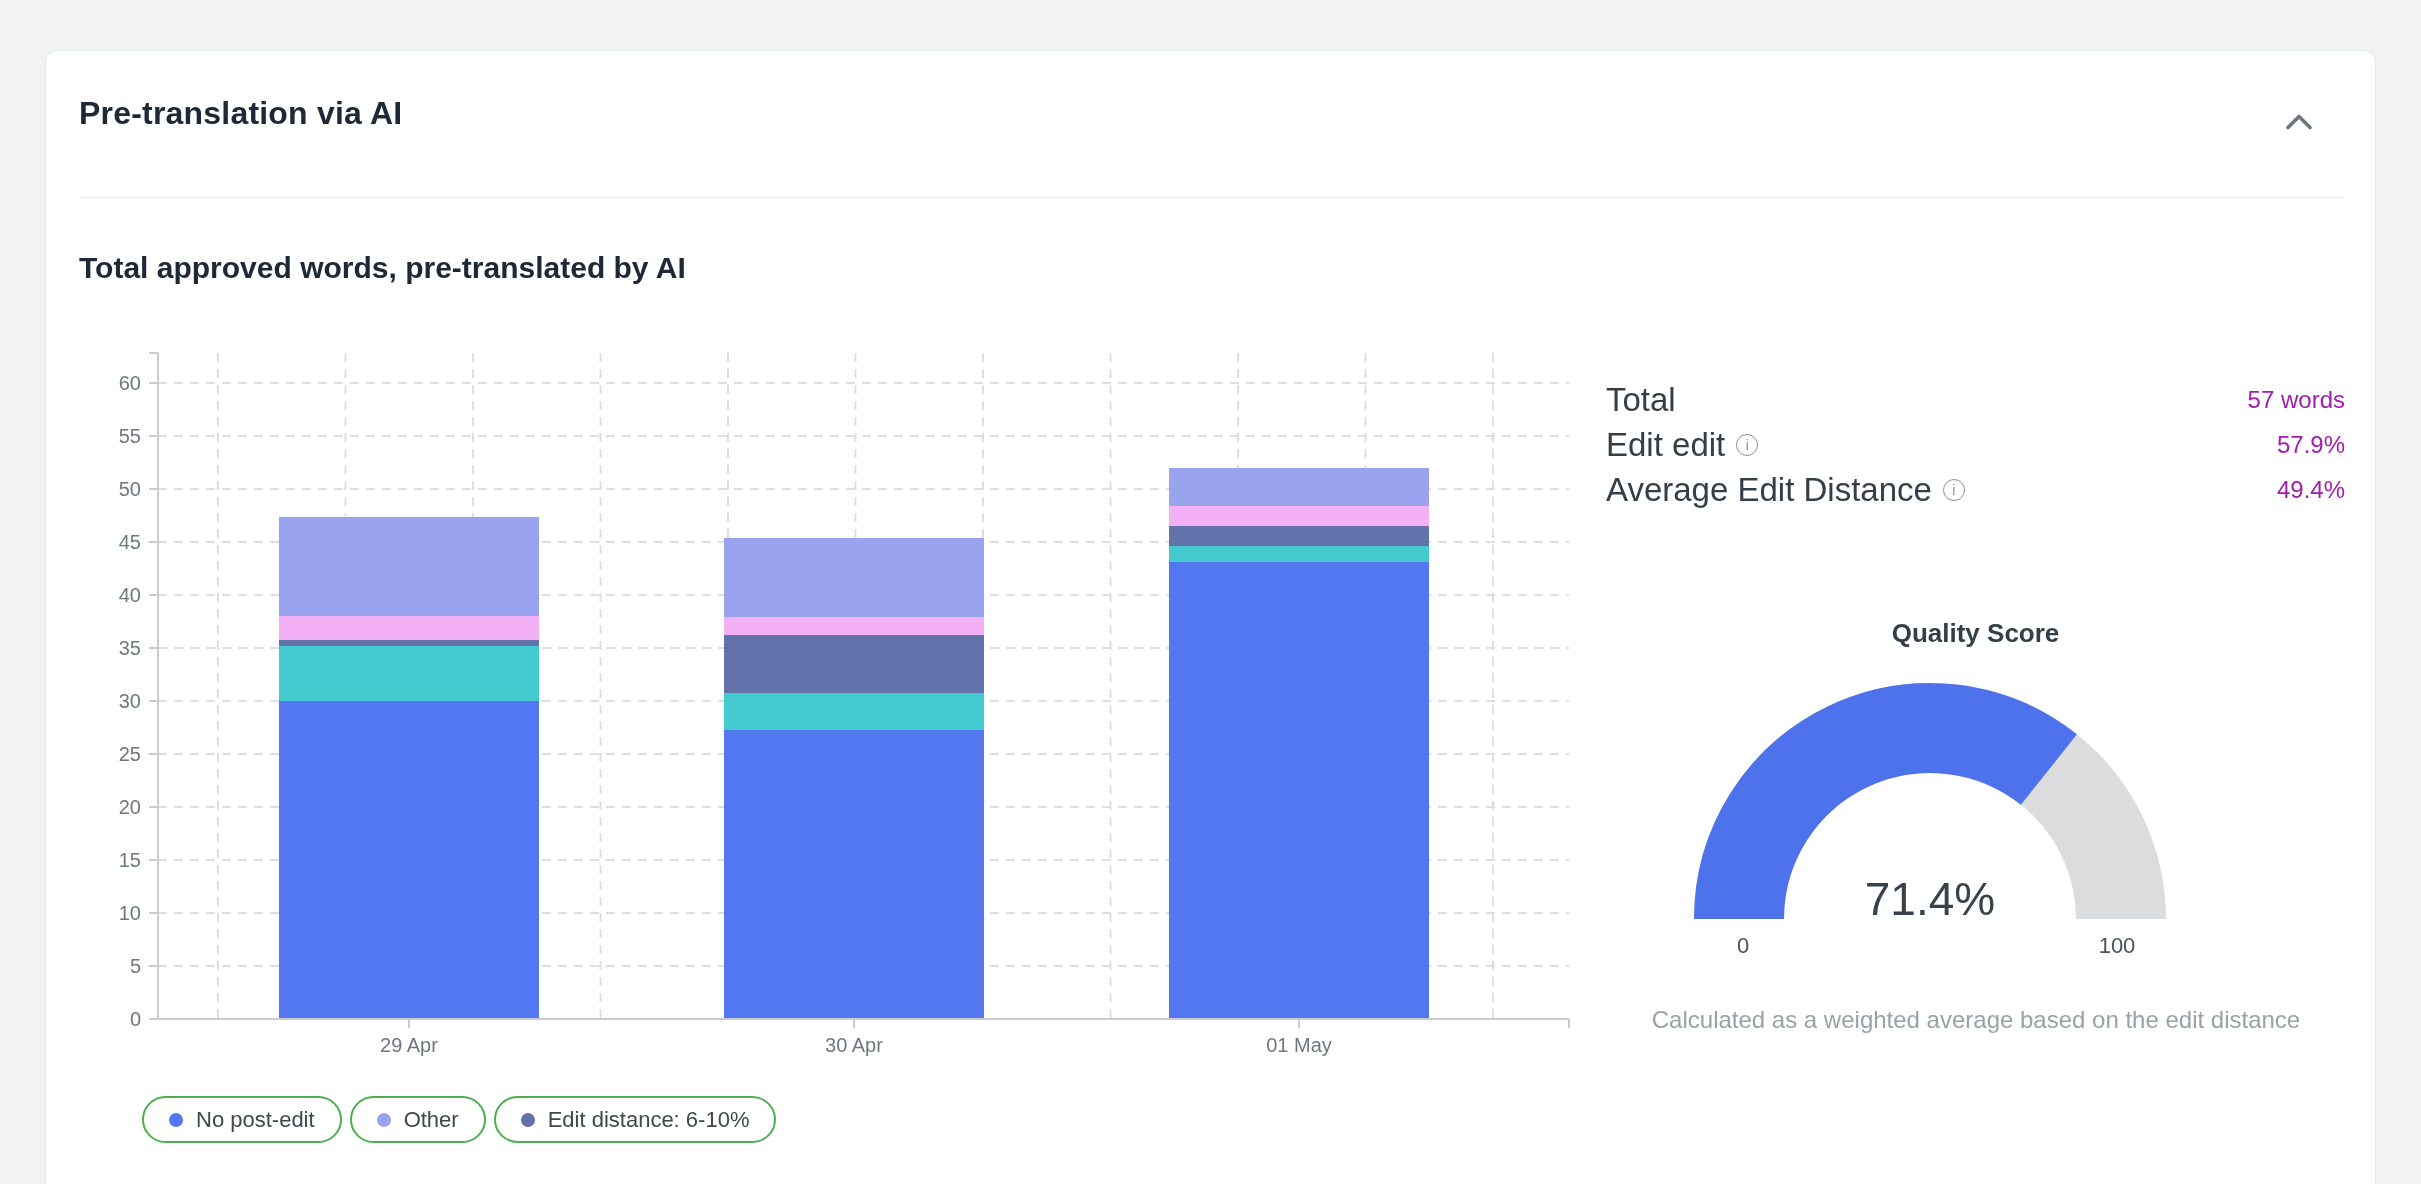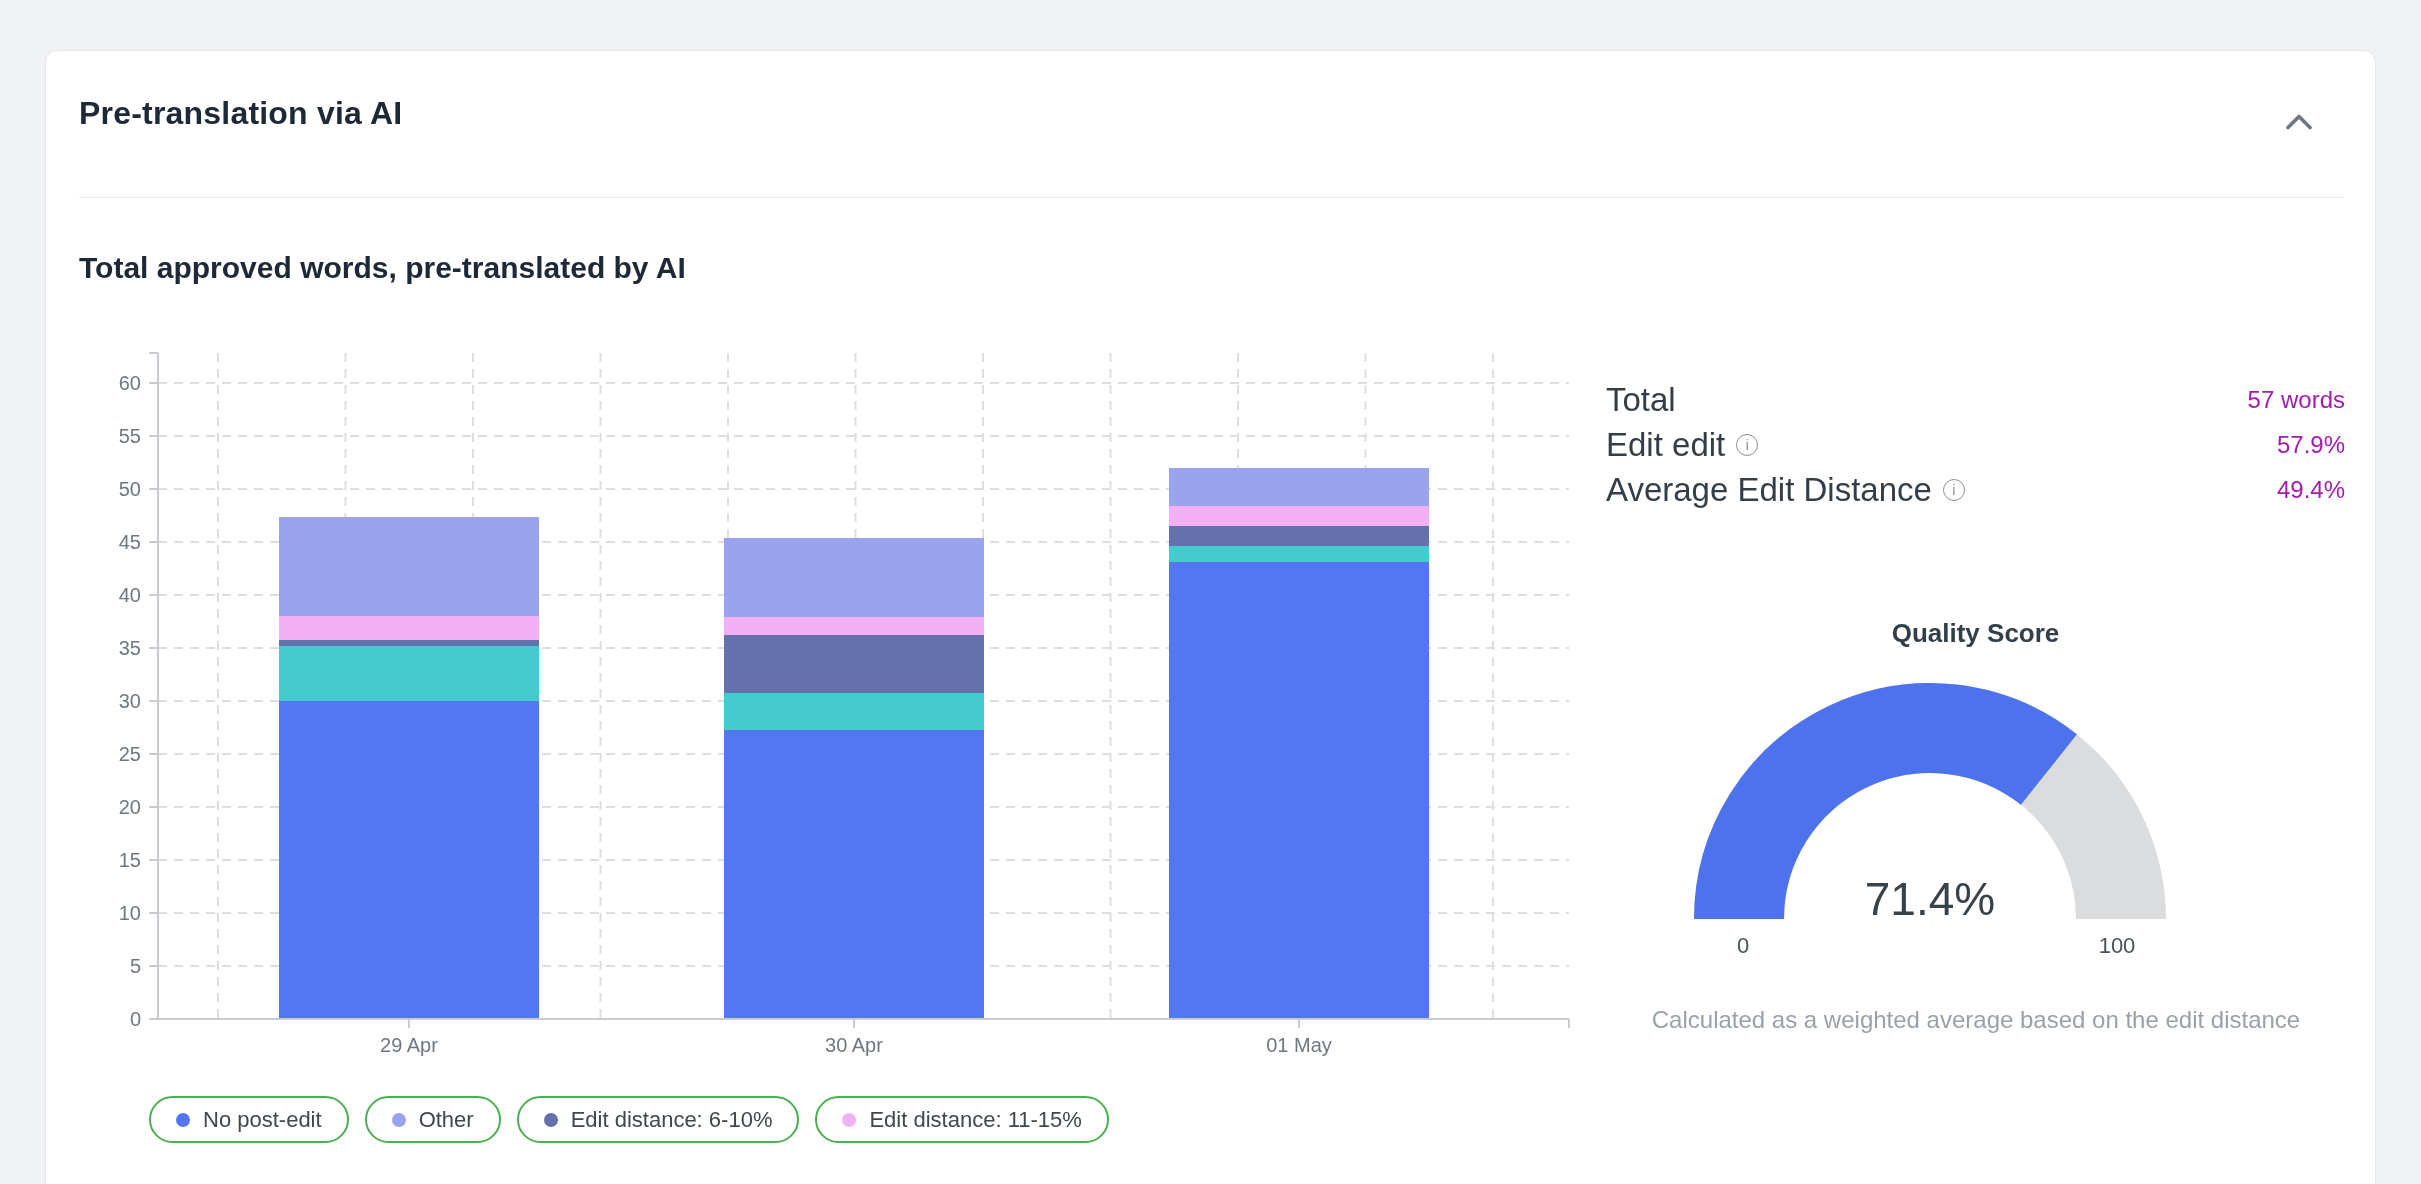--- a/index.html
+++ b/index.html
@@ -9,21 +9,21 @@
         background:#ffffff;border:1px solid #e4e7eb;border-radius:12px;
         box-sizing:border-box;box-shadow:0 1px 2px rgba(0,0,0,.04);}
   .card-title{position:absolute;left:33px;top:44px;font-size:32px;font-weight:700;
               color:#1d2936;letter-spacing:.2px;}
   .collapse-btn{position:absolute;left:2233px;top:50px;width:40px;height:40px;border:none;
                 background:transparent;cursor:pointer;display:flex;align-items:center;justify-content:center;padding:0;}
   .divider{position:absolute;left:33px;right:31px;top:146px;height:0;
            border-top:1.5px solid #e7e9ec;}
   .section-title{position:absolute;left:33px;top:200px;font-size:30px;font-weight:700;color:#1d2936;}
   .chart-wrap{position:absolute;left:33px;top:280px;width:1512px;height:760px;}
-  .legend{position:absolute;left:103px;top:1045px;display:flex;gap:16px;}
+  .legend{position:absolute;left:96px;top:1045px;display:flex;gap:8px;}
   .legend-pill{display:flex;align-items:center;gap:13px;height:47px;padding:0 25px;
                border:2px solid #4CAF50;border-radius:26px;background:#fff;box-sizing:border-box;cursor:pointer;}
   .legend-dot{width:14px;height:14px;border-radius:50%;flex:0 0 auto;}
   .legend-label{font-size:22px;color:#40474e;white-space:nowrap;}
   .stats-panel{position:absolute;left:1560px;top:326px;width:739px;}
   .stat-row{display:flex;align-items:center;height:45px;}
   .stat-label-group{display:flex;align-items:center;gap:11px;}
   .stat-label{font-size:33px;color:#333e48;}
   .info-icon{width:22px;height:22px;border:1.5px solid #8a9199;border-radius:50%;
              box-sizing:border-box;display:inline-flex;align-items:center;justify-content:center;
@@ -138,24 +138,20 @@
           <span class="legend-label">No post-edit</span>
         </div>
         <div class="legend-pill" style="border-color: rgb(76, 175, 80); text-align: center;">
           <span class="legend-dot" style="background: rgb(154, 163, 239);"></span>
           <span class="legend-label">Other</span>
         </div>
         <div class="legend-pill" style="border-color: rgb(76, 175, 80);">
           <span class="legend-dot" style="background: rgb(100, 114, 172);"></span>
           <span class="legend-label">Edit distance: 6-10%</span>
         </div>
-        <div class="legend-pill" style="border-color: rgb(76, 175, 80);">
-          <span class="legend-dot" style="background: rgb(243, 176, 245);"></span>
-          <span class="legend-label">Edit distance: 11-15%</span>
-        </div>
       </div>
 
     <div class="stats-panel" id="statsPanel">
         <div class="stat-row">
           <div class="stat-label-group">
             <span class="stat-label">Total</span>
           </div>
           <span class="stat-value">57 words</span>
         </div>
         <div class="stat-row">

